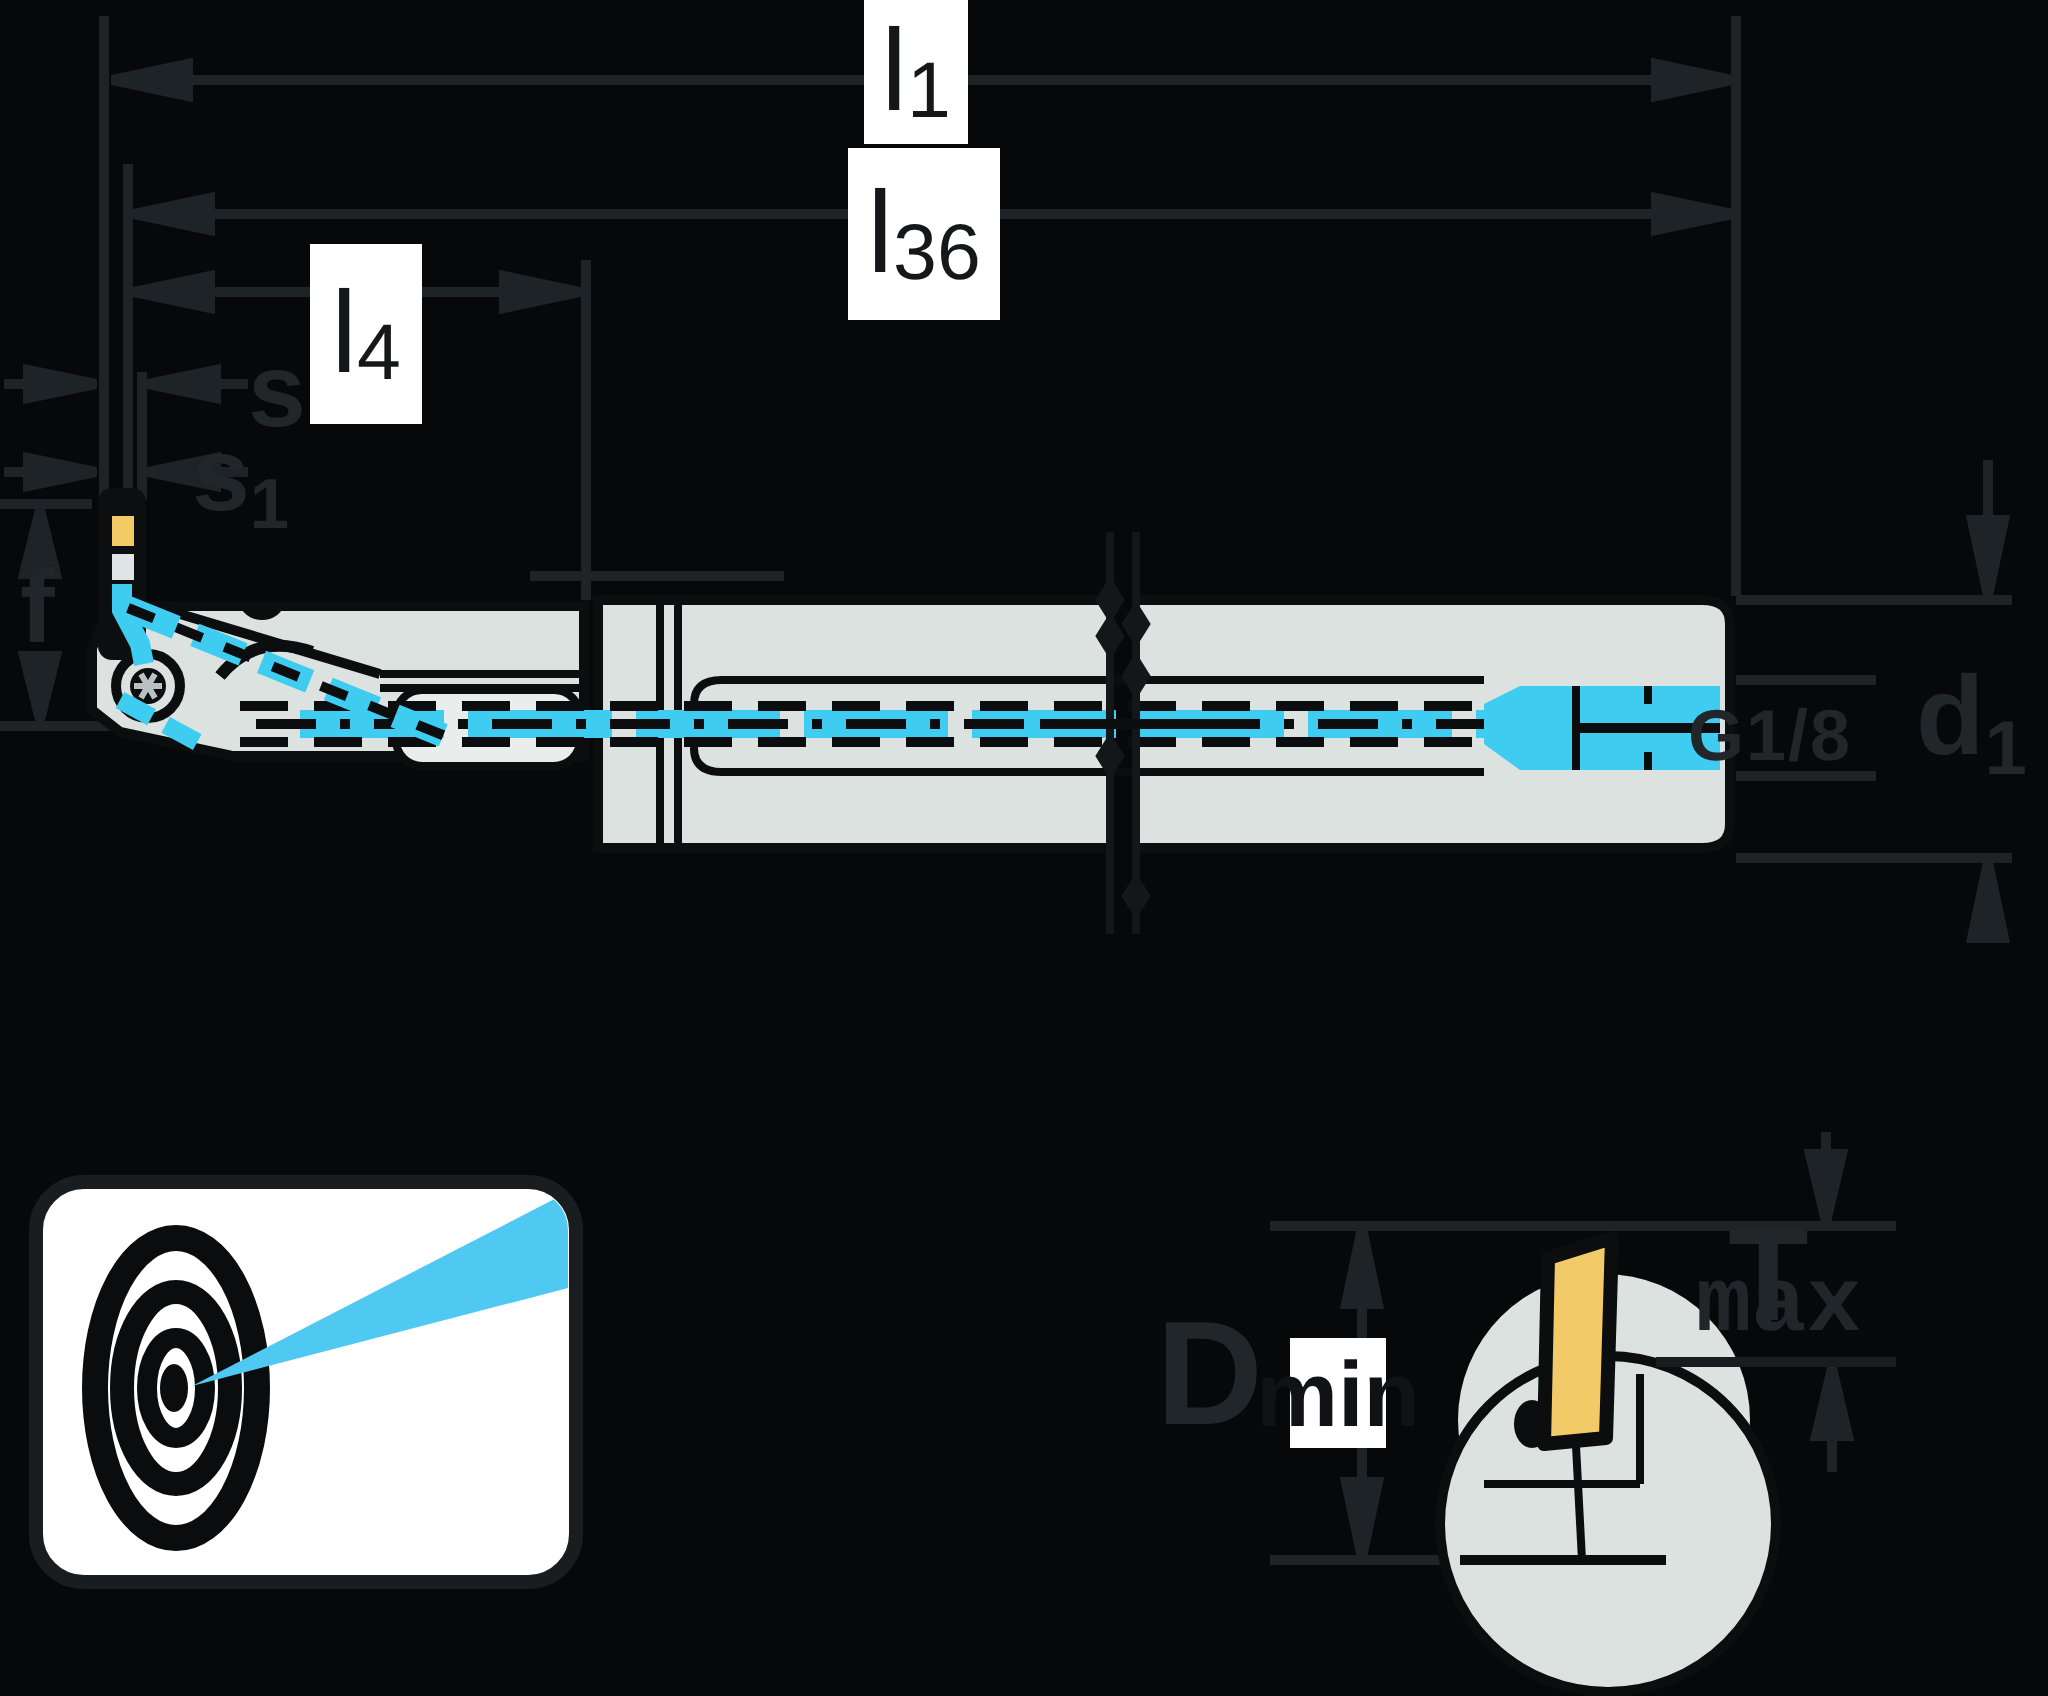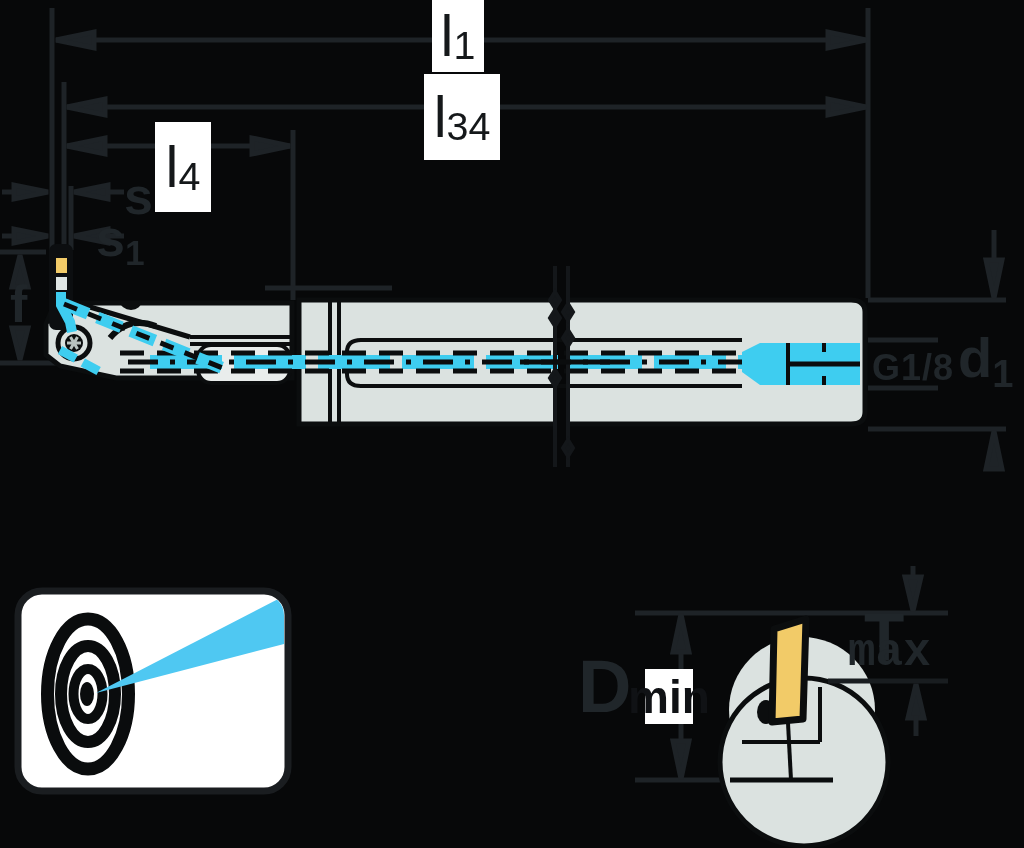--- a/index.html
+++ b/index.html
@@ -16,21 +16,21 @@
   .wbox{background:var(--boxwhite);color:var(--boxtext);display:flex;
         align-items:center;justify-content:center;font-weight:400;}
   .dark{color:var(--darktext);font-weight:700;}
   .lbl-l1{left:432px;top:0;width:52px;height:72px;font-size:58px;}
   .lbl-l21{left:424px;top:74px;width:76px;height:86px;font-size:58px;}
   .lbl-l4{left:155px;top:122px;width:56px;height:90px;font-size:58px;}
   .lbl-s{left:124px;top:170px;font-size:52px;}
   .lbl-s1{left:96px;top:212px;font-size:52px;}
   .lbl-f{left:10px;top:278px;font-size:52px;}
   .lbl-d1{left:958px;top:330px;font-size:56px;text-align:right;}
-  .lbl-thread{left:872px;top:350px;font-size:36px;letter-spacing:1px;}
+  .lbl-thread{left:844px;top:350px;font-size:36px;letter-spacing:1px;}
   .lbl-D{left:578px;top:650px;font-size:74px;}
   .lbl-min{left:645px;top:669px;width:48px;height:55px;font-size:46px;
            font-weight:700;color:#101215;overflow:visible;}
   .lbl-T{left:864px;top:604px;font-size:66px;}
   .lbl-max{left:848px;top:630px;font-size:46px;font-family:Liberation Mono, monospace;}
 </style>
 </head>
 <body>
 
 <div class="stage">
@@ -187,21 +187,21 @@
     <polygon points="774,629 806,619 803,719 772,722" fill="var(--yellow)" stroke="var(--ink)" stroke-width="7" stroke-linejoin="round"></polygon>
   </g>
 </svg>
 
   <div class="lbl wbox lbl-l1">
     <span>l</span>
       <span class="sub">1</span>
   </div>
   <div class="lbl wbox lbl-l21">
     <span>l</span>
-      <span class="sub">34</span>
+      <span class="sub">36</span>
   </div>
   <div class="lbl wbox lbl-l4">
     <span>l</span>
       <span class="sub">4</span>
   </div>
   <div class="lbl dark lbl-s">
     <span>s</span><span class="sub"></span>
   </div>
   <div class="lbl dark lbl-s1">
     <span>s</span><span class="sub">1</span>

